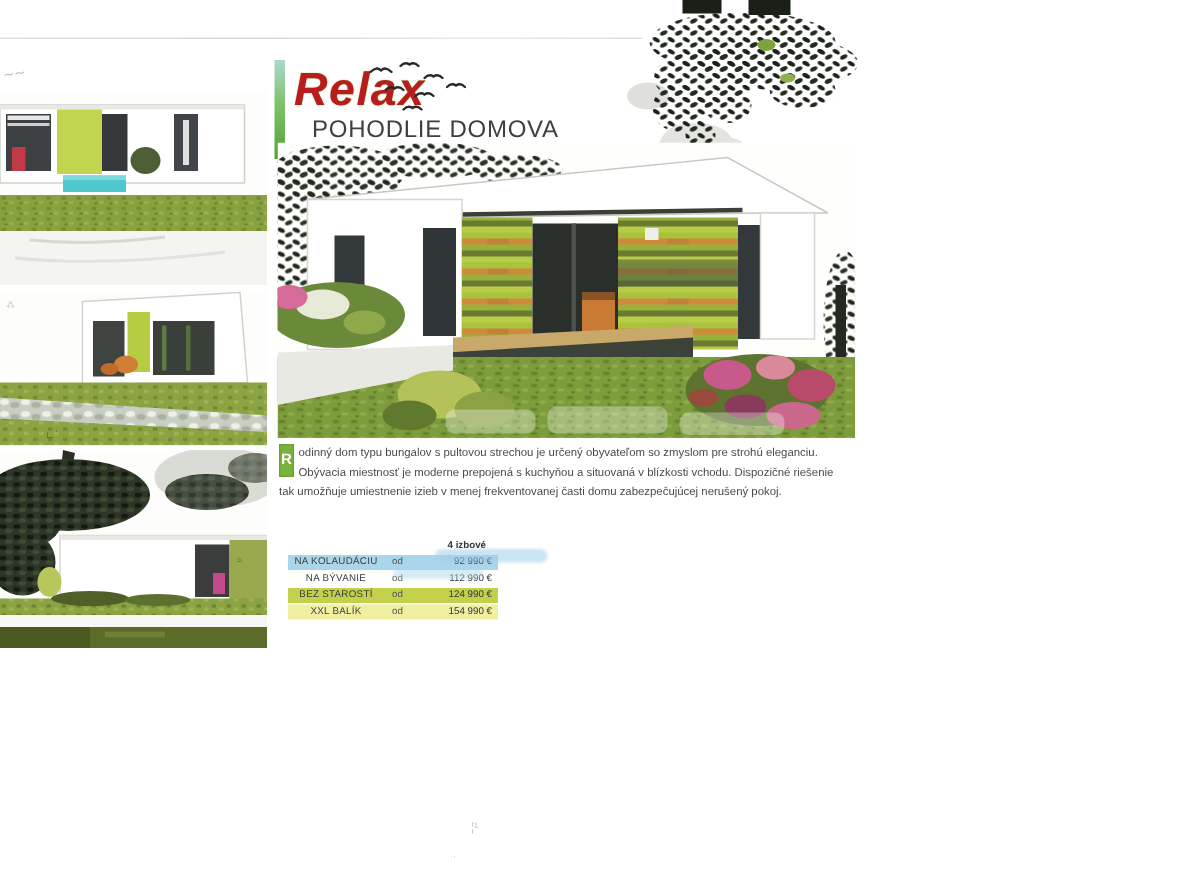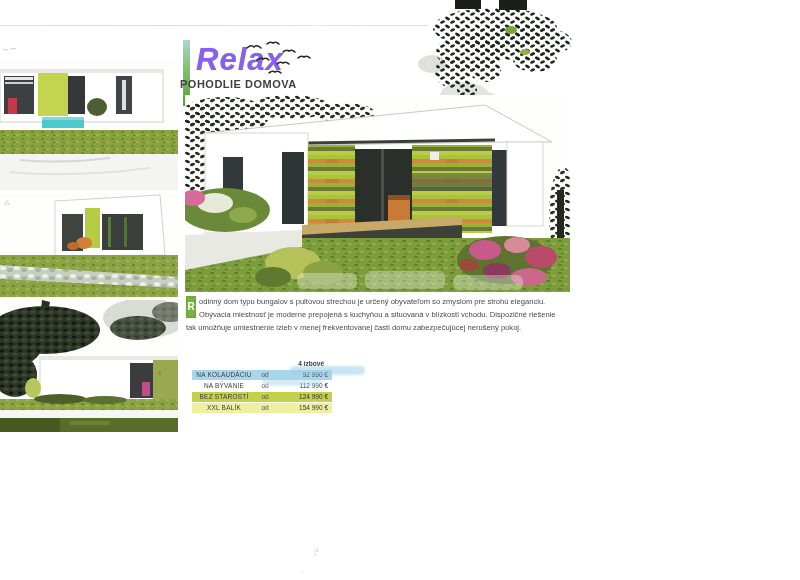--- a/index.html
+++ b/index.html
@@ -20,23 +20,23 @@
   
   .thumb{left:0;overflow:hidden;}
   #thumb1{top:60px;width:178px;height:130px;}
   #thumb2{top:193px;width:178px;height:104px;}
   #thumb3{top:300px;width:178px;height:132px;}
 
   
   .green-bar{left:183px;top:40px;width:7px;height:66px;
     background:linear-gradient(180deg,#a9d8cc 0%,#7fc16b 45%,#55a337 100%);}
   .title{left:196px;top:42px;font-size:31px;font-weight:bold;
-    color:#8b5cf6;letter-spacing:1px;font-style:italic;
+    color:#b91c1c;letter-spacing:1px;font-style:italic;
     text-shadow:0 0 1px #8cc05a;}
-  .subtitle{left:180px;top:78px;font-size:11px;font-weight:bold;color:#3f3f3f;letter-spacing:.5px;}
+  .subtitle{left:208px;top:78px;font-size:16px;font-weight:normal;color:#3f3f3f;letter-spacing:.5px;}
   .birds{left:243px;top:40px;width:90px;height:40px;}
   .faint-sketch{left:400px;top:52px;width:110px;height:55px;opacity:.9;}
 
   
   .foliage-tr{left:425px;top:0;width:150px;height:108px;}
 
   
   .main-render{left:185px;top:95px;width:385px;height:197px;}
 
   

